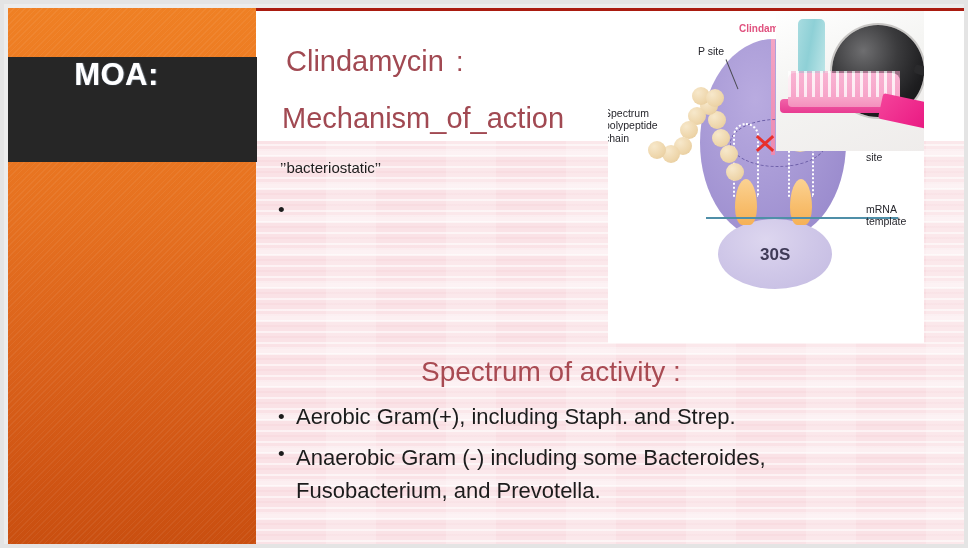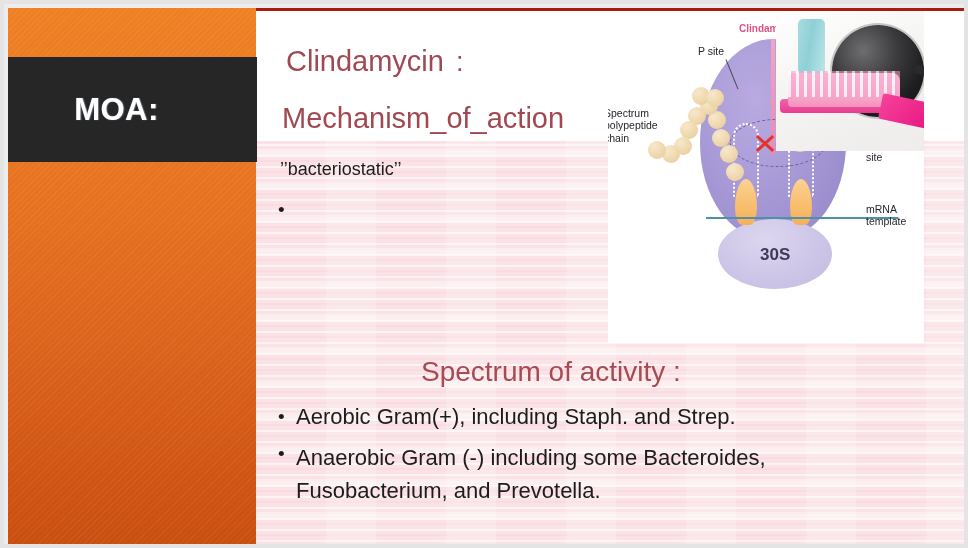--- a/index.html
+++ b/index.html
@@ -55,21 +55,21 @@
 
   
   #moa-band {
     position: absolute;
     left: 4px;
     top: 53px;
     width: 249px;
     height: 105px;
     background: #262626;
     display: flex;
-    align-items: center;
+    align-items: flex-start;
     justify-content: center;
     z-index: 4;
   }
   #moa-title {
     color: #ffffff;
     font-size: 31px;
     font-weight: bold;
     letter-spacing: 0.5px;
     text-shadow: 0 0 1px rgba(120,170,230,0.55),
                  1px 0 1px rgba(255,255,255,0.35);
@@ -164,21 +164,21 @@
     left: 26px;
     top: 91px;
     width: 356px;
     overflow: hidden;
   }
 
   #sub-bacteriostatic {
     position: absolute;
     left: 24px;
     top: 148px;
-    font-size: 18px;
+    font-size: 15px;
     color: #1c1c1c;
     white-space: nowrap;
   }
 
   .bullet-line {
     position: absolute;
     display: flex;
     font-size: 22px;
     color: #1c1c1c;
     line-height: 1.22;

